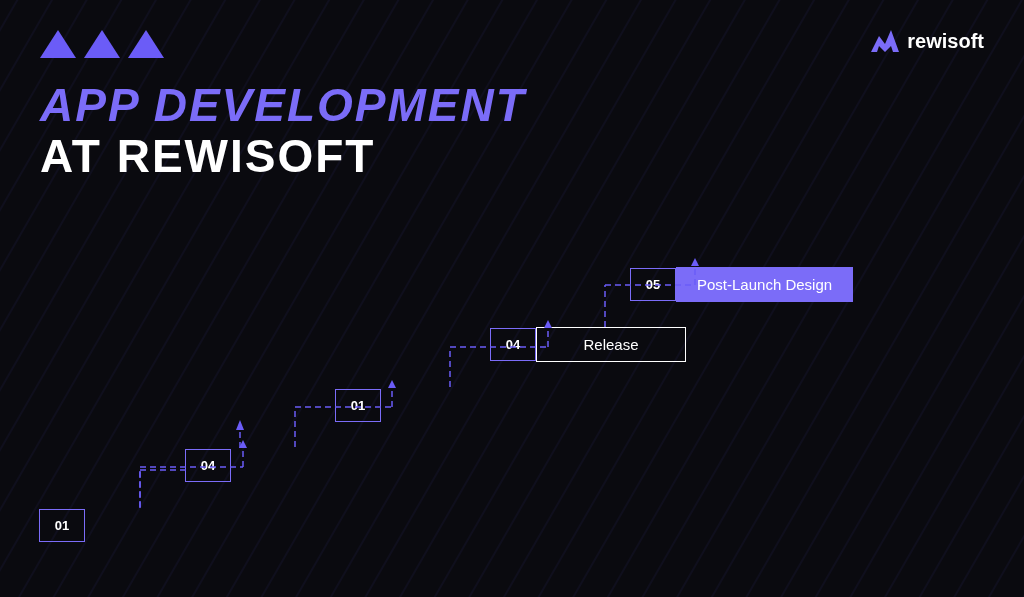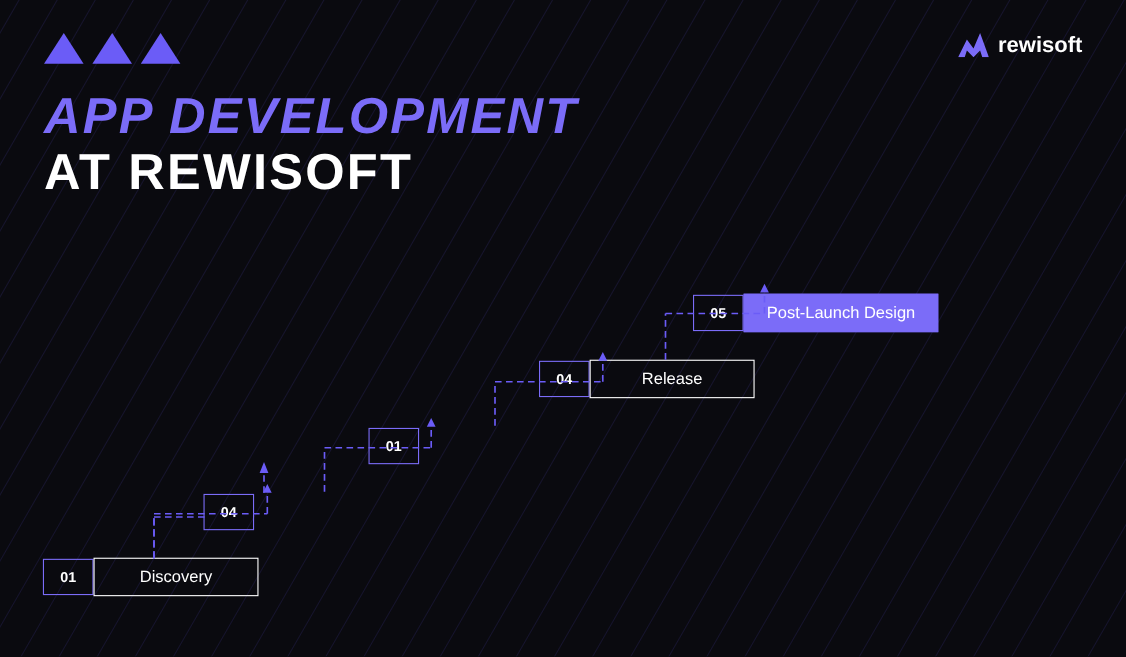--- a/index.html
+++ b/index.html
@@ -190,21 +190,20 @@
   <polygon points="544,328 552,328 548,320" fill="#6b5cf7"></polygon>
 
   <line x1="605" y1="327" x2="605" y2="285" stroke="#6b5cf7" stroke-width="1.5" stroke-dasharray="6,4"></line>
   <line x1="605" y1="285" x2="695" y2="285" stroke="#6b5cf7" stroke-width="1.5" stroke-dasharray="6,4"></line>
   <line x1="695" y1="285" x2="695" y2="265" stroke="#6b5cf7" stroke-width="1.5" stroke-dasharray="6,4"></line>
   <polygon points="691,266 699,266 695,258" fill="#6b5cf7"></polygon>
 </svg>
 
 <div class="step step-01">
   <div class="step-number">01</div>
-  <div class="step-label">Discovery</div>
 </div>
 
 <div class="step step-02">
   <div class="step-number">04</div>
 </div>
 
 <div class="step step-03">
   <div class="step-number">01</div>
 </div>
 

